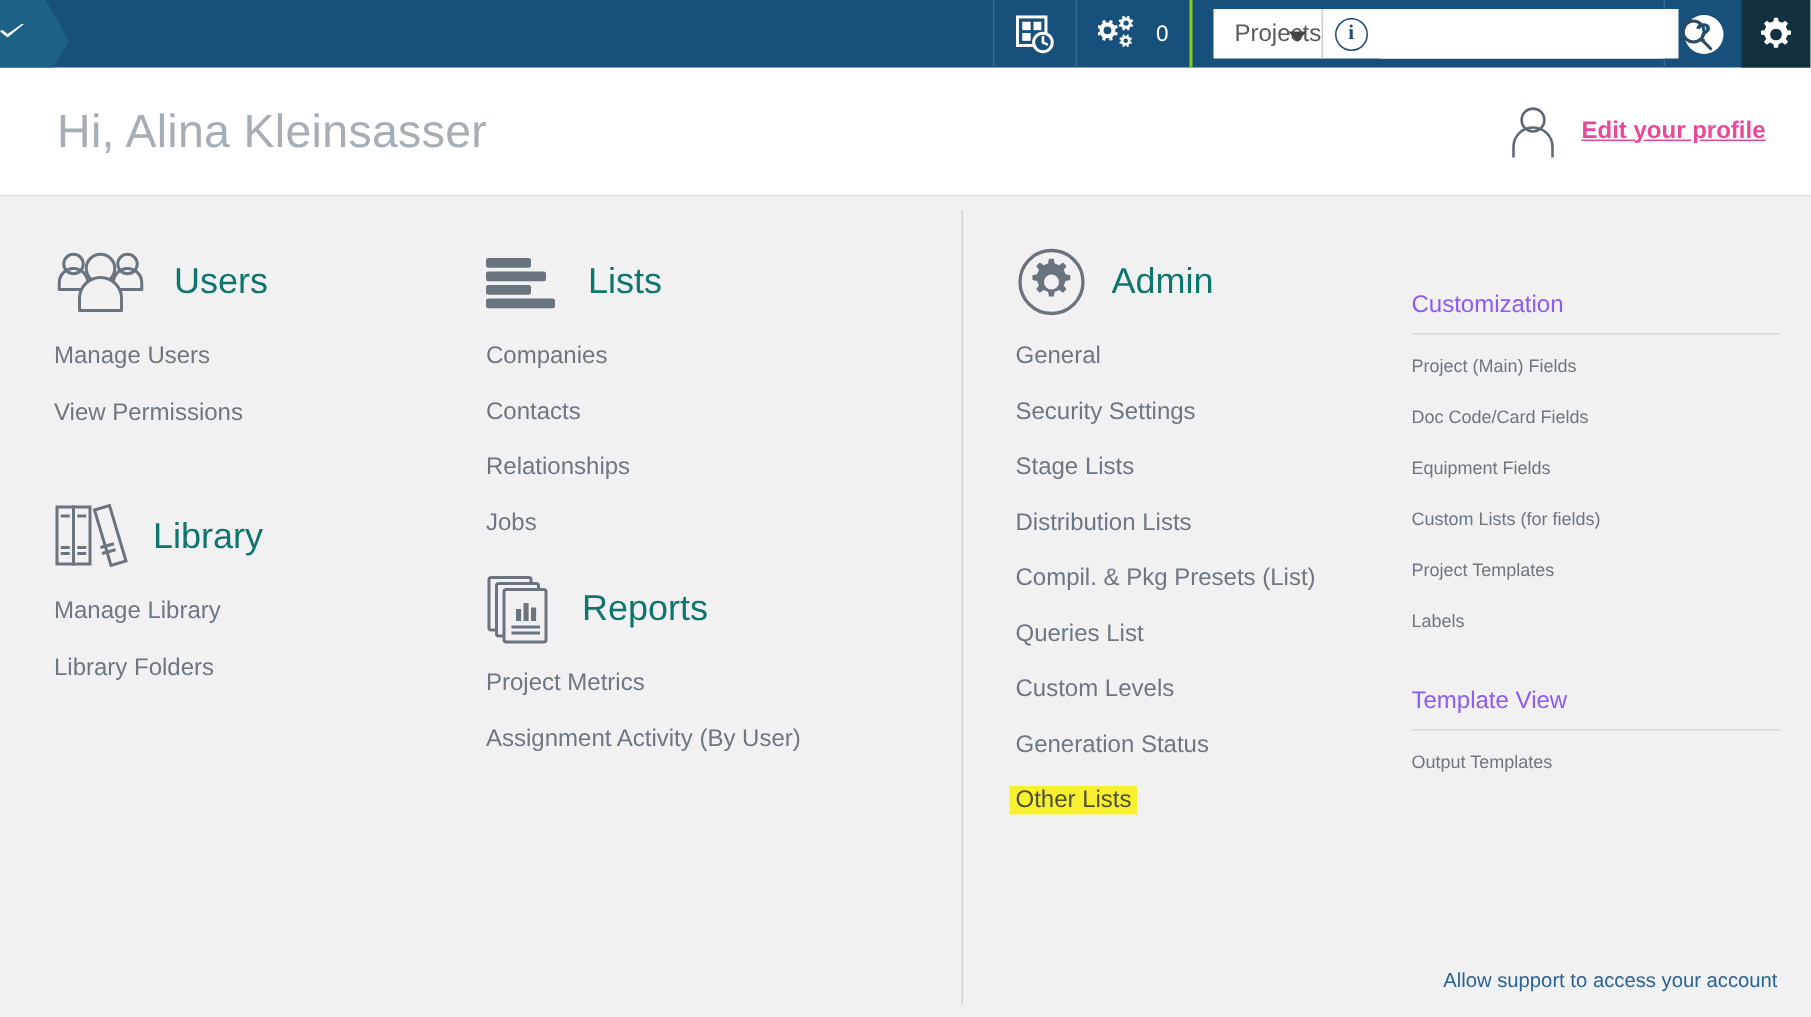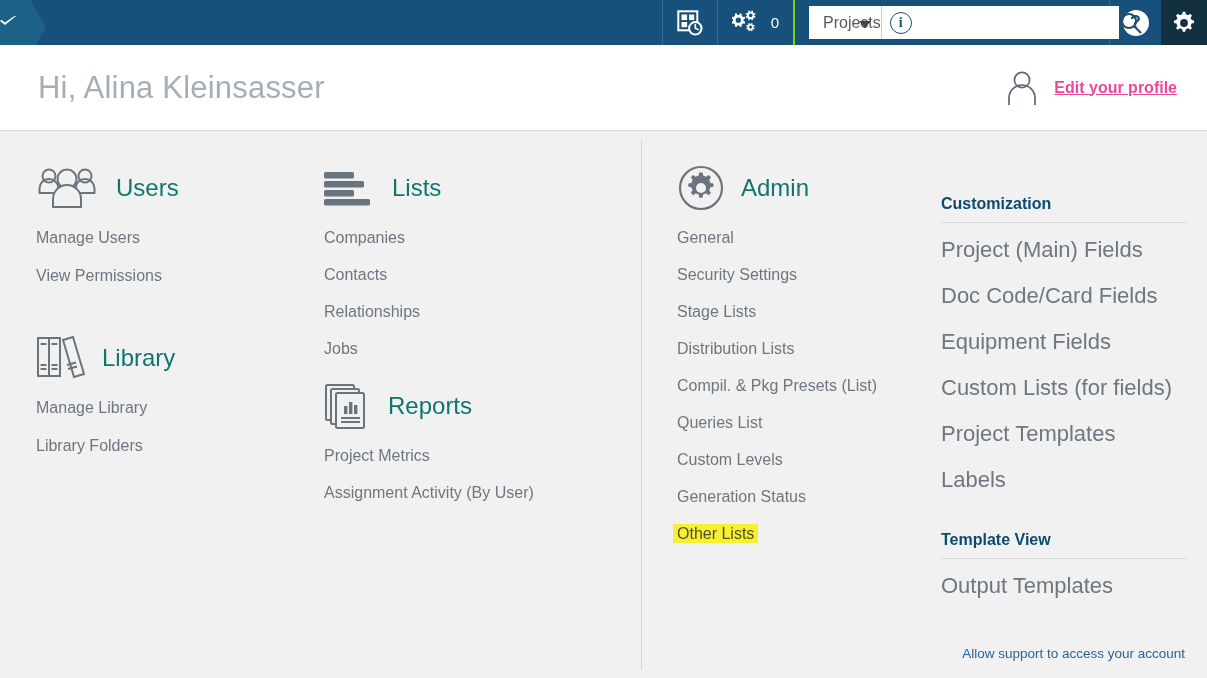--- a/index.html
+++ b/index.html
@@ -204,29 +204,29 @@
     color: #4f4f33;
   }
 
   
   .col-right {
     width: 266px;
     padding: 64px 20px 0 0;
   }
   .rsec-title {
     font-size: 16px;
-    font-weight: bold;
-    color: #0c4a6e;
+    font-weight: normal;
+    color: #8b5cf6;
     padding-bottom: 9px;
     border-bottom: 1px solid #d9d9d9;
     margin-bottom: 14px;
   }
   .rlnk {
     display: block;
-    font-size: 22px;
+    font-size: 12px;
     color: #6d7781;
     margin-bottom: 20px;
     text-decoration: none;
   }
   .rsec2 { margin-top: 38px; }
   .support-link {
     position: absolute;
     right: 22px; bottom: 16px;
     color: #2a6496;
     font-size: 13.5px;

